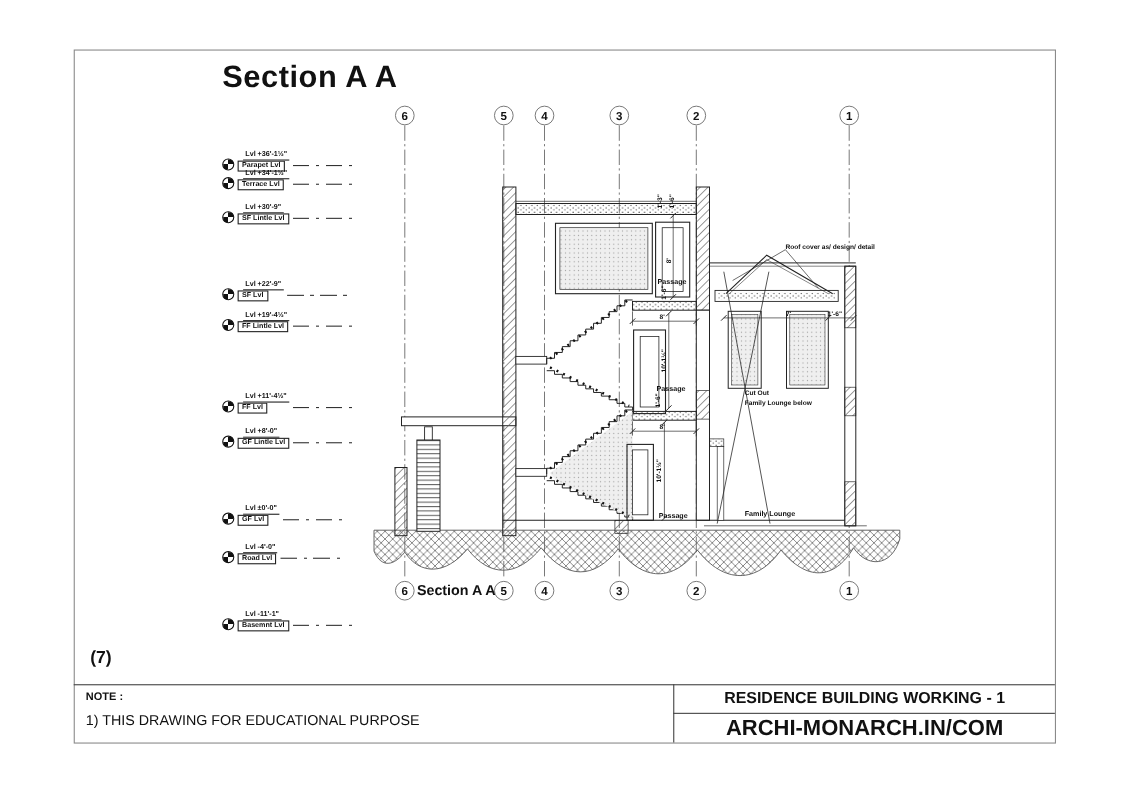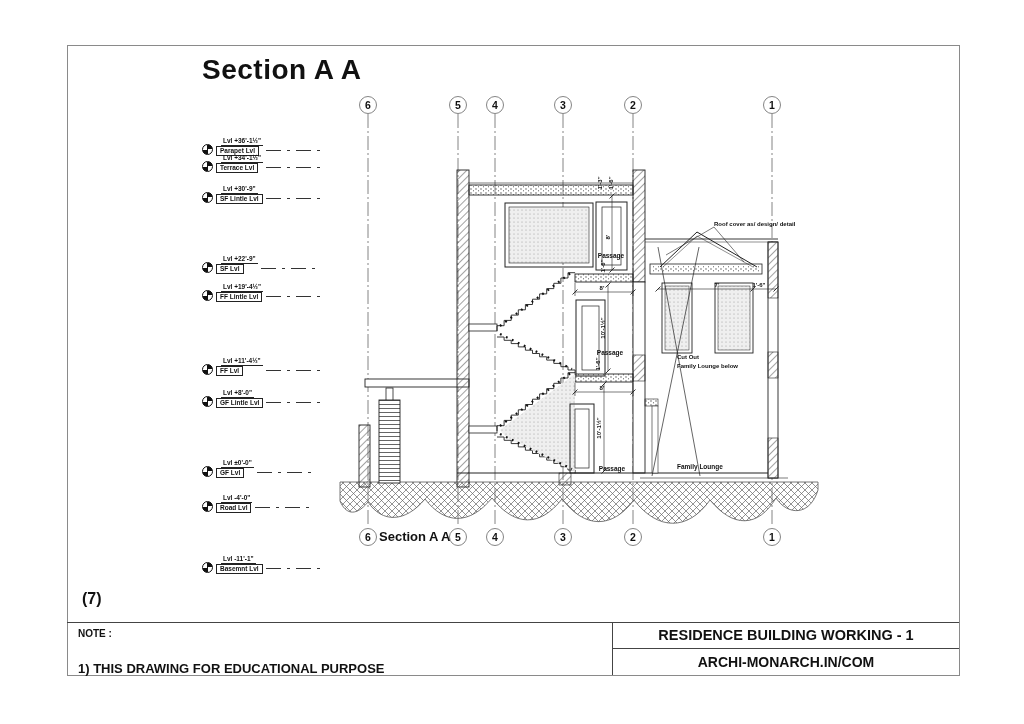--- a/index.html
+++ b/index.html
@@ -8,23 +8,23 @@
   #page-border{left:67px;top:45px;width:891px;height:629px;border:1.5px solid #8a8a8a;}
   #drawing-svg{left:0;top:0;}
   .main-title{left:202px;top:54px;font-size:28px;font-weight:600;letter-spacing:.5px;}
   .bottom-label{left:379px;top:529px;font-size:13px;font-weight:600;}
   .sheet-num{left:82px;top:590px;font-size:16px;font-weight:700;}
   
   .tb-line-top{left:67px;top:622px;width:892px;height:0;border-top:1.2px solid #444;}
   .tb-line-v{left:612px;top:622px;width:0;height:53px;border-left:1.2px solid #444;}
   .tb-line-mid{left:612px;top:648px;width:347px;height:0;border-top:1.2px solid #444;}
   .note-heading{left:78px;top:628px;font-size:10px;font-weight:700;}
-  .note-line{left:78px;top:661px;font-size:13px;font-weight:700;}
+  .note-line{left:78px;top:647px;font-size:13px;font-weight:400;}
   .tb-project{left:613px;top:622px;width:346px;height:26px;display:flex;align-items:center;justify-content:center;font-size:14.5px;font-weight:700;}
-  .tb-site{left:613px;top:649px;width:346px;height:26px;display:flex;align-items:center;justify-content:center;font-size:14px;font-weight:700;}
+  .tb-site{left:613px;top:649px;width:346px;height:26px;display:flex;align-items:center;justify-content:center;font-size:20px;font-weight:700;}
   
   .lvl{position:absolute;display:flex;align-items:flex-end;gap:3px;white-space:nowrap;}
   .lvl-sym{width:9px;height:9px;border-radius:50%;border:1px solid #111;margin-bottom:1px;flex:none;
     background:conic-gradient(#111 0 90deg,#fff 90deg 180deg,#111 180deg 270deg,#fff 270deg 360deg);}
   .lvl-col{display:flex;flex-direction:column;align-items:flex-start;}
   .lvl-val{font-size:6.5px;font-weight:600;border-bottom:1px solid #222;padding:0 2px 0.5px 2px;margin-left:5px;}
   .lvl-box{font-size:6.5px;font-weight:600;border:1px solid #222;padding:0.5px 3px;background:#fff;}
   .lvl-dash{width:58px;height:1px;margin-bottom:5px;
     background:repeating-linear-gradient(90deg,#333 0 15px,transparent 15px 21px,#333 21px 24px,transparent 24px 30px);}
   svg text{font-family:"Liberation Sans",sans-serif;fill:#111;}

